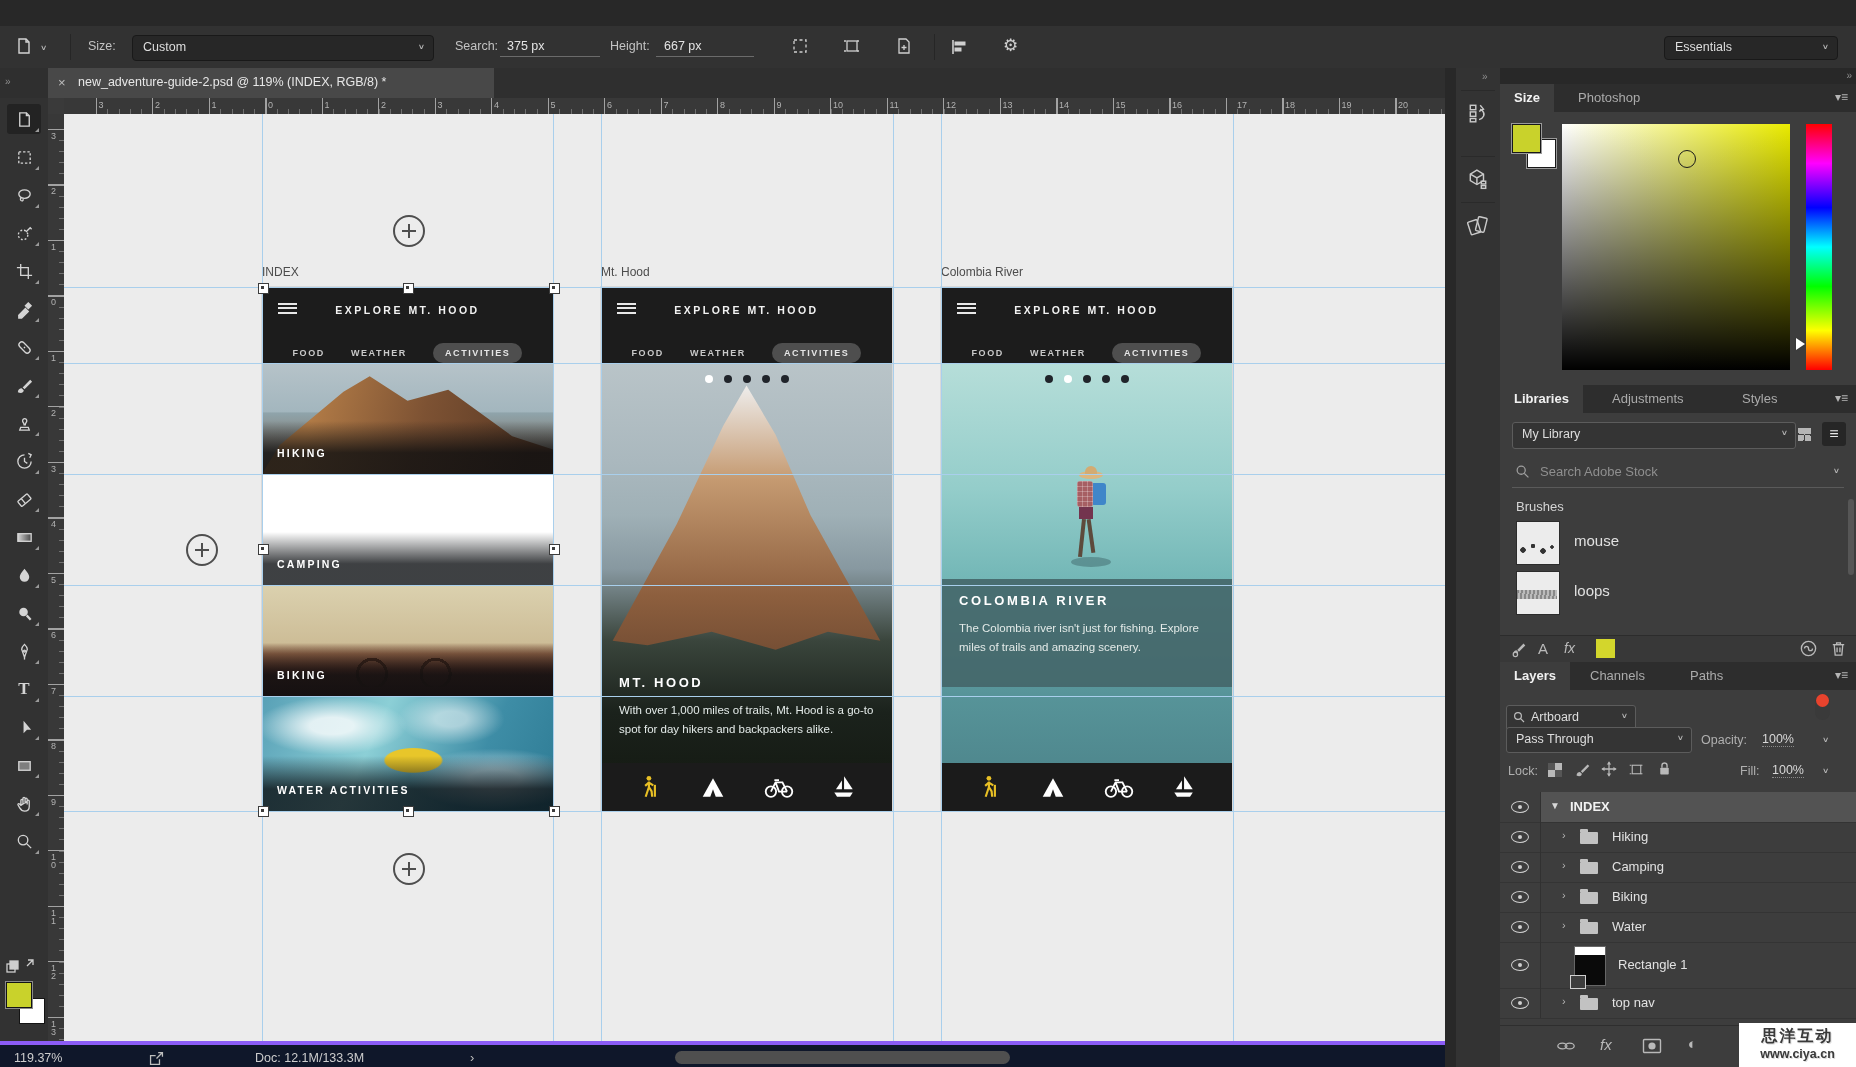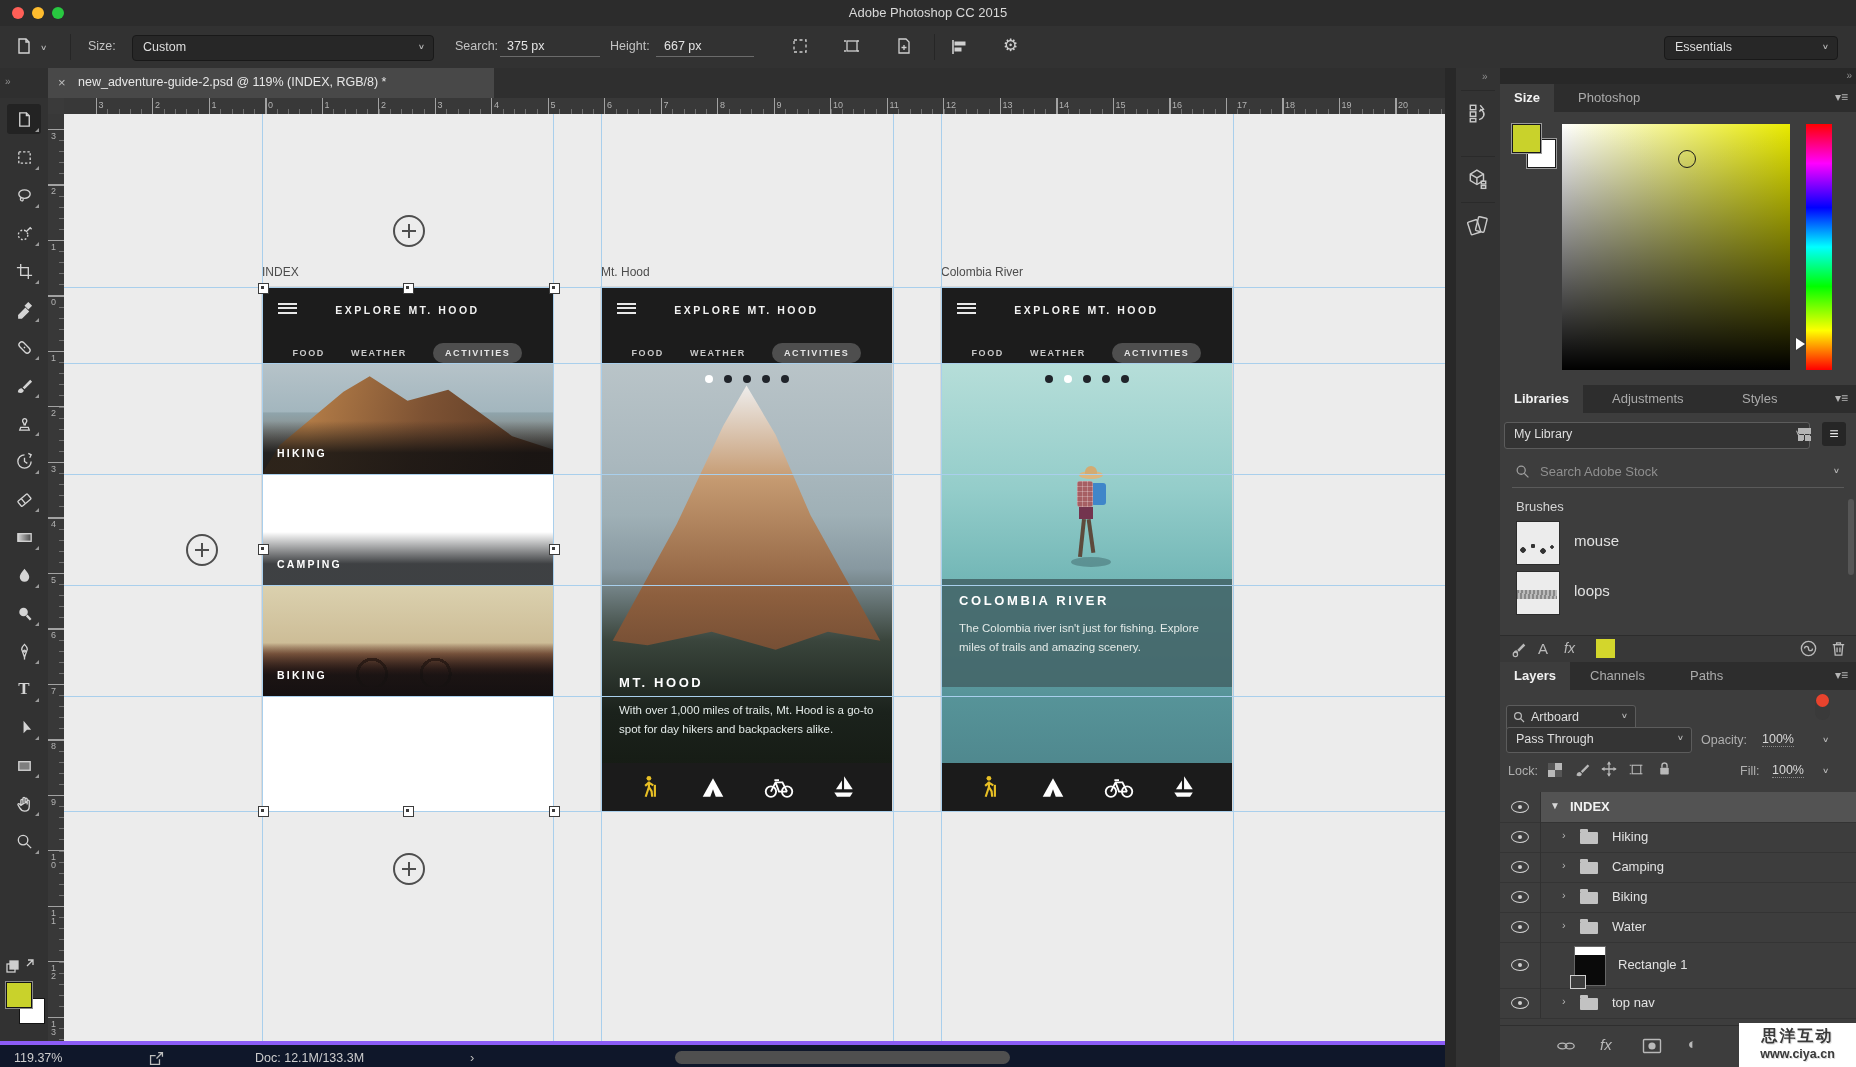--- a/index.html
+++ b/index.html
@@ -208,26 +208,20 @@
   #statusbar .doctxt{position:absolute;left:255px;top:6px;color:#cdcdcd;font-size:12.5px;}
   #statusbar .more{position:absolute;left:470px;top:5px;color:#bdbdbd;font-size:13px;}
   #hscroll{position:absolute;left:675px;top:6px;width:335px;height:13px;background:#4f4f4f;border-radius:7px;}
   #exporticon{position:absolute;left:148px;top:5px;}
 </style>
 </head>
 <body>
 
 <div id="app">
 
-  <div id="titlebar">
-    <span class="tl" style="left:12px;background:#ff5f57;"></span>
-    <span class="tl" style="left:32px;background:#febc2e;"></span>
-    <span class="tl" style="left:52px;background:#28c840;"></span>
-    <div class="title">Adobe Photoshop CC 2015</div>
-  </div>
 
   <div id="optionsbar">
     <span class="abs" style="left:14px;top:10px;">
       <svg width="20" height="20" viewBox="0 0 20 20" style="stroke:#d4d4d4;fill:none;stroke-width:1.4;">
           <path d="M5 3h7l3 3v11H5z"></path>
           <path d="M12 3v3h3"></path>
         </svg>
     </span>
     <span class="abs chev" style="left:40px;top:16px;">∨</span>
     <span class="ob-sep" style="left:70px;"></span>
@@ -502,20 +496,24 @@
           <span class="slabel">HIKING</span>
       </div>
       <div class="sec ph-camping" style="top:187px;height:111px;">
         <div class="shade"></div>
           <span class="slabel">CAMPING</span>
       </div>
       <div class="sec ph-biking" style="top:298px;height:111px;">
         <div class="shade"></div>
           <span class="slabel">BIKING</span>
       </div>
+      <div class="sec ph-water" style="top:409px;height:115px;">
+        <div class="shade"></div>
+          <span class="slabel">WATER ACTIVITIES</span>
+      </div>
     </div>
 
     <div class="artboard" style="left:537px;">
       <div class="ab-nav">
         <span class="hamburger"></span>
         <div class="nt">EXPLORE MT. HOOD</div>
         <div class="ab-tabs">
           <span>FOOD</span>
           <span>WEATHER</span>
           <span class="pill">ACTIVITIES</span>
@@ -688,21 +686,21 @@
     </div>
 
     <div class="panelgroup" style="top:317px;height:277px;">
       <div class="ptabs">
         <span class="ptab active" style="left:0;">Libraries</span>
         <span class="ptab" style="left:98px;">Adjustments</span>
         <span class="ptab" style="left:228px;">Styles</span>
         <span class="pmenu">▾≡</span>
       </div>
       <div class="pbody" style="top:28px;height:249px;">
-        <div class="well" style="left:4px;top:9px;width:282px;height:25px;padding-left:22px;">
+        <div class="well" style="left:12px;top:9px;width:282px;height:25px;">
           <span class="sel-text">My Library</span>
           <span class="sel-chev chev">∨</span>
         </div>
         <div class="libsel-btn" style="right:40px;">
             <span class="grid-ic"></span>
           </div>
         <div class="libsel-btn active" style="right:10px;">
             <span class="list-ic">≡</span>
           </div>
         <div id="searchrow">

